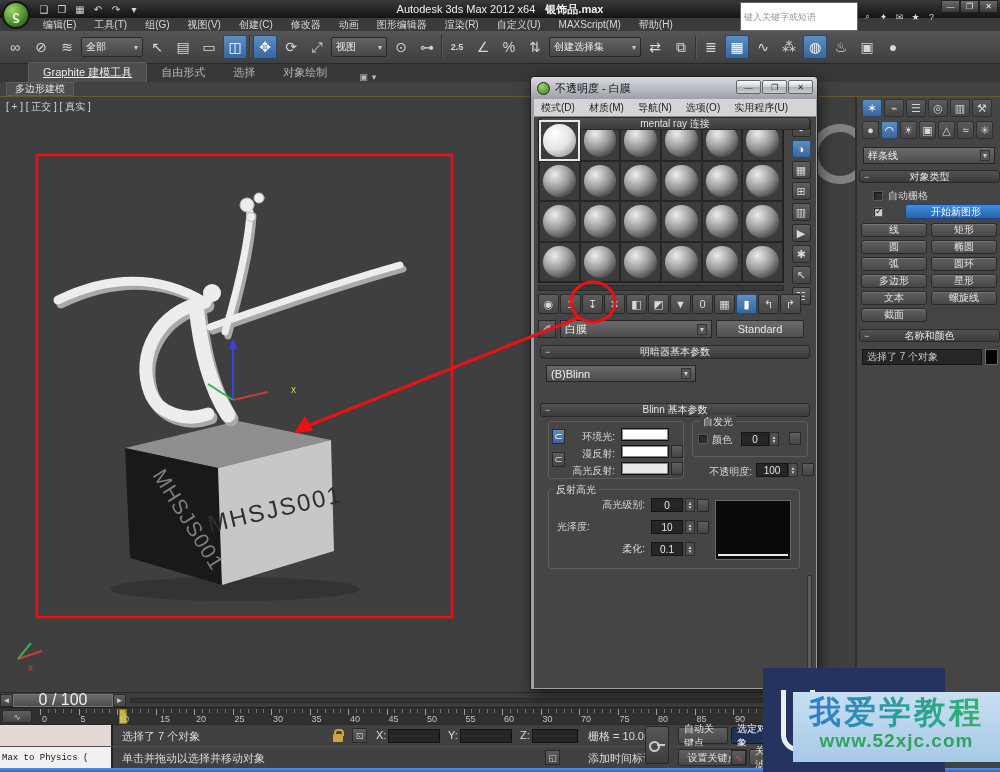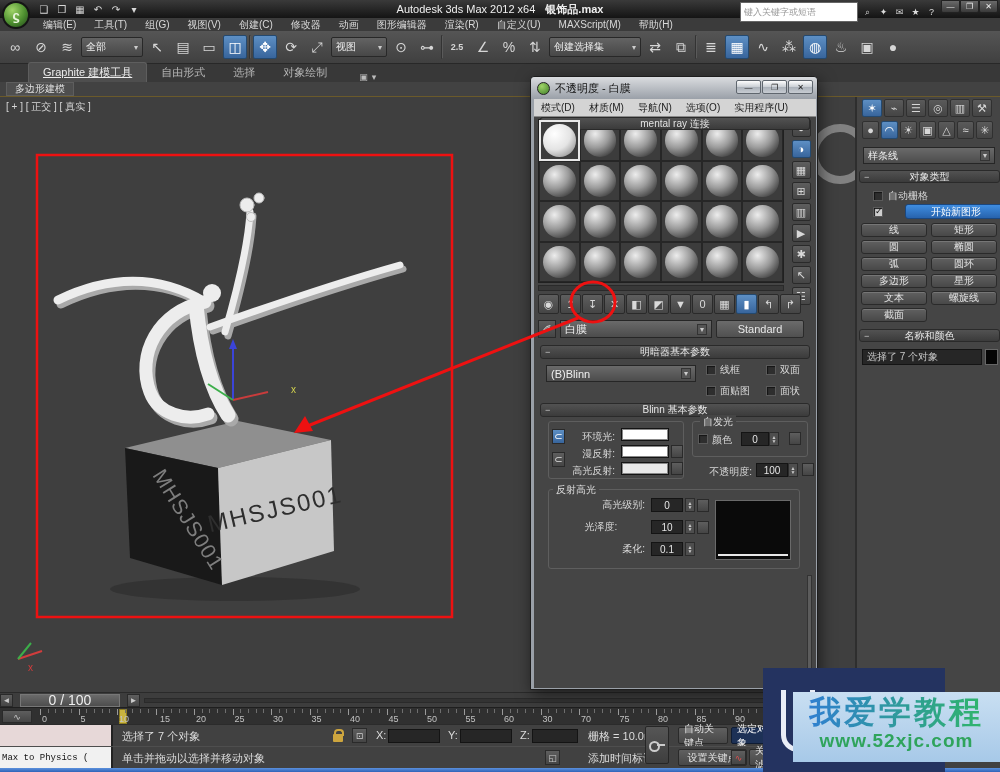--- a/index.html
+++ b/index.html
@@ -7,21 +7,21 @@
   #app{position:relative;width:1000px;height:772px;background:#444;overflow:hidden;}
   .abs{position:absolute;}
   
   .titlebar{left:0;top:0;width:1000px;height:18px;background:linear-gradient(#3a3a3a,#141414);display:flex;align-items:center;color:#e8e8e8;z-index:5;}
   .maxlogo{position:absolute;left:2px;top:1px;width:28px;height:28px;border-radius:50%;background:radial-gradient(circle at 35% 30%,#9fd468,#4d8f2f 55%,#20411a);border:2px solid #151515;z-index:9;display:flex;align-items:center;justify-content:center;color:#eaf5dd;font-size:13px;font-weight:bold;}
   .qaccess{display:flex;gap:2px;margin-left:36px;}
   .qbtn{width:16px;height:14px;display:flex;align-items:center;justify-content:center;font-size:10px;color:#d8d8d8;}
   .apptitle{position:absolute;left:0;right:0;text-align:center;font-size:11px;color:#f0f0f0;pointer-events:none;}
   .apptitle b{font-weight:bold;margin-left:10px;}
   .infocenter{position:absolute;right:62px;top:2px;display:flex;align-items:center;gap:3px;}
-  .searchbox{width:118px;height:20px;background:#fff;border:1px solid #666;font-size:9px;color:#333;padding:0 3px;}
+  .searchbox{width:118px;height:29px;background:#fff;border:1px solid #666;font-size:9px;color:#333;padding:0 3px;}
   .icbtn{width:13px;height:13px;font-size:9px;color:#ddd;display:flex;align-items:center;justify-content:center;}
   .winbtns{position:absolute;right:2px;top:0;display:flex;}
   .wbtn{width:19px;height:13px;background:linear-gradient(#6a6a6a,#3a3a3a);border:1px solid #222;color:#eee;font-size:8px;display:flex;align-items:center;justify-content:center;border-radius:0 0 2px 2px;}
   
   .menubar{left:0;top:18px;width:1000px;height:13px;background:#3b3b3b;display:flex;align-items:center;padding-left:34px;z-index:4;}
   .mitem{font-size:10px;color:#d9d9d9;padding:0 9px;}
   
   .toolbar{left:0;top:31px;width:1000px;height:33px;background:linear-gradient(#555,#404040);border-bottom:1px solid #282828;display:flex;align-items:center;gap:2px;padding:0 3px;z-index:4;}
   .tbtn{height:24px;min-width:24px;display:flex;align-items:center;justify-content:center;border:1px solid transparent;border-radius:2px;color:#d6d6d6;font-size:14px;}
   .tbtn.active{background:linear-gradient(#5d8fc4,#38659c);border-color:#24496f;color:#fff;}
@@ -95,21 +95,21 @@
   .crhead{position:absolute;left:2px;width:141px;height:13px;background:linear-gradient(#525252,#3b3b3b);border:1px solid #2a2a2a;border-radius:3px;color:#e6e6e6;font-size:10px;display:flex;align-items:center;justify-content:center;}
   .crhead .pm{position:absolute;left:4px;font-size:9px;color:#ccc;}
   .cbtn{background:linear-gradient(#606060,#484848);border:1px solid #2a2a2a;border-radius:3px;color:#e4e4e4;font-size:10px;display:flex;align-items:center;justify-content:center;box-shadow:inset 0 1px 0 #767676;}
   .cbtn.blue{background:linear-gradient(#3f8de0,#2763ad);border-color:#1b477e;color:#fff;box-shadow:none;}
   .shapegrid{position:absolute;left:4px;top:126px;display:grid;grid-template-columns:66px 66px;gap:3px 4px;}
   .shapegrid .cbtn{height:14px;}
   .namefield{position:absolute;left:5px;top:252px;width:120px;height:16px;background:#262626;border:1px solid #141414;color:#c9c9c9;font-size:10px;display:flex;align-items:center;padding:0 4px;}
   
   .timerow{left:0;top:692px;width:1000px;height:15px;background:#3d3d3d;border-top:1px solid #2a2a2a;display:flex;align-items:center;z-index:2;}
   .tsbtn{width:13px;height:13px;background:linear-gradient(#5e5e5e,#454545);border:1px solid #2a2a2a;color:#ccc;font-size:8px;display:flex;align-items:center;justify-content:center;}
-  .tshandle{width:100px;height:13px;background:linear-gradient(#6a6a6a,#4e4e4e);border:1px solid #777;color:#eee;font-size:14px;display:flex;align-items:center;justify-content:center;margin:0 7px;}
+  .tshandle{width:100px;height:13px;background:linear-gradient(#6a6a6a,#4e4e4e);border:1px solid #777;color:#eee;font-size:16px;display:flex;align-items:center;justify-content:center;margin:0 0;}
   .tsgroove{flex:1;height:5px;background:#333;border:1px solid #2a2a2a;margin:0 4px;}
   .trackbar{left:0;top:707px;width:1000px;height:17px;background:#303030;border-top:1px solid #1f1f1f;z-index:2;}
   .minicurve{position:absolute;left:2px;top:2px;width:30px;height:13px;background:linear-gradient(#5e5e5e,#454545);border:1px solid #2a2a2a;color:#ccc;font-size:9px;display:flex;align-items:center;justify-content:center;}
   .tmarker{position:absolute;left:119px;top:1px;width:8px;height:15px;background:#c9b43f;border:1px solid #8d7c20;}
   .ruler{position:absolute;left:0;top:0;width:1000px;height:17px;}
   .tick{position:absolute;top:1px;width:1px;height:4px;background:#6f6f6f;}
   .tick.major{height:6px;background:#9a9a9a;}
   .tlabel{position:absolute;top:6px;font-size:9px;color:#c2c2c2;}
   
   .status1{left:0;top:724px;width:1000px;height:22px;background:#414141;border-top:1px solid #2b2b2b;z-index:2;}
@@ -639,42 +639,20 @@
       <div class="rhead" style="top:228px">
         <span class="pm">−</span>
         <span>明暗器基本参数</span>
       </div>
       <div class="abs" style="left:12px;top:248px;width:150px;height:17px">
         <span class="matname" style="width:150px;height:17px">
           <span>(B)Blinn</span>
           <span class="ar">▾</span>
         </span>
       </div>
-      <div class="abs" style="left:172px;top:246px;display:grid;grid-template-columns:60px 56px;row-gap:7px">
-
-          <span style="display:flex;align-items:center;gap:4px">
-            <span class="chk"></span>
-            <span class="lbl">线框</span>
-          </span>
-
-          <span style="display:flex;align-items:center;gap:4px">
-            <span class="chk"></span>
-            <span class="lbl">双面</span>
-          </span>
-
-          <span style="display:flex;align-items:center;gap:4px">
-            <span class="chk"></span>
-            <span class="lbl">面贴图</span>
-          </span>
-
-          <span style="display:flex;align-items:center;gap:4px">
-            <span class="chk"></span>
-            <span class="lbl">面状</span>
-          </span>
-        </div>
 
       <div class="rhead" style="top:286px">
         <span class="pm">−</span>
         <span>Blinn 基本参数</span>
       </div>
       <div class="gbox" style="left:14px;top:304px;width:136px;height:58px">
         <span class="lockbtn active abs" style="left:3px;top:7px">⊂</span>
         <span class="lockbtn abs" style="left:3px;top:30px">⊂</span>
         <span class="lbl abs" style="left:22px;top:8px;width:44px;text-align:right">环境光:</span>
         <div class="swatch abs" style="left:72px;top:6px;width:48px;height:13px;background:#ffffff"></div>
@@ -703,21 +681,21 @@
         <div>
 
             <div style="display:flex;align-items:center;margin:8px 0 0 8px;gap:2px" class="hasmap">
               <span class="lbl" style="width:88px;text-align:right">高光级别:</span>
               <span class="nfield" style="width:32px;margin-left:4px">0</span>
               <span class="spin"></span>
               <span class="mapbtn hidemap"></span>
             </div>
 
             <div style="display:flex;align-items:center;margin:8px 0 0 8px;gap:2px" class="hasmap">
-              <span class="lbl" style="width:88px;text-align:center">光泽度:</span>
+              <span class="lbl" style="width:88px;text-align:left">光泽度:</span>
               <span class="nfield" style="width:32px;margin-left:4px">10</span>
               <span class="spin"></span>
               <span class="mapbtn hidemap"></span>
             </div>
 
             <div style="display:flex;align-items:center;margin:8px 0 0 8px;gap:2px">
               <span class="lbl" style="width:88px;text-align:right">柔化:</span>
               <span class="nfield" style="width:32px;margin-left:4px">0.1</span>
               <span class="spin"></span>
               <span class="mapbtn hidemap" style="visibility: hidden;"></span>

